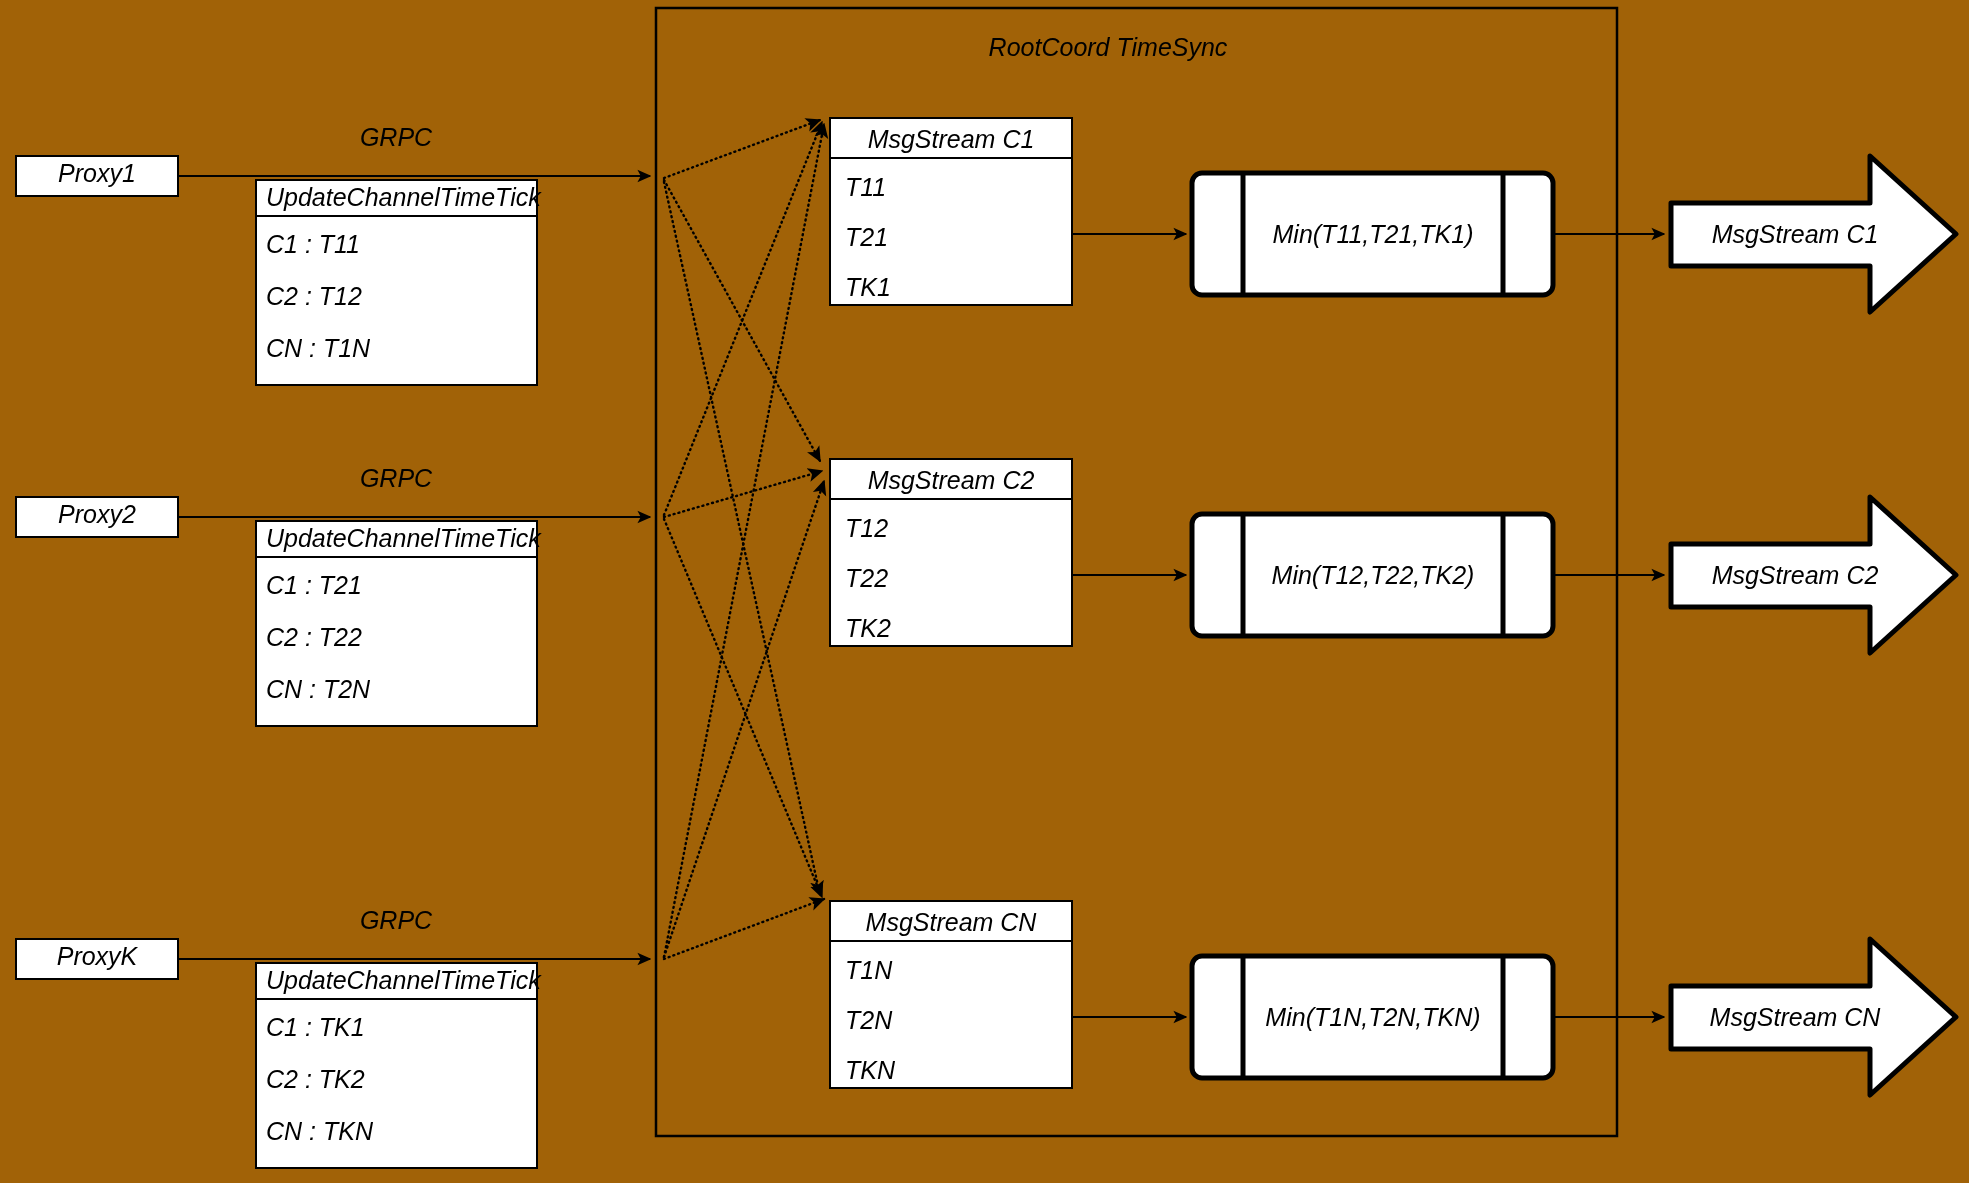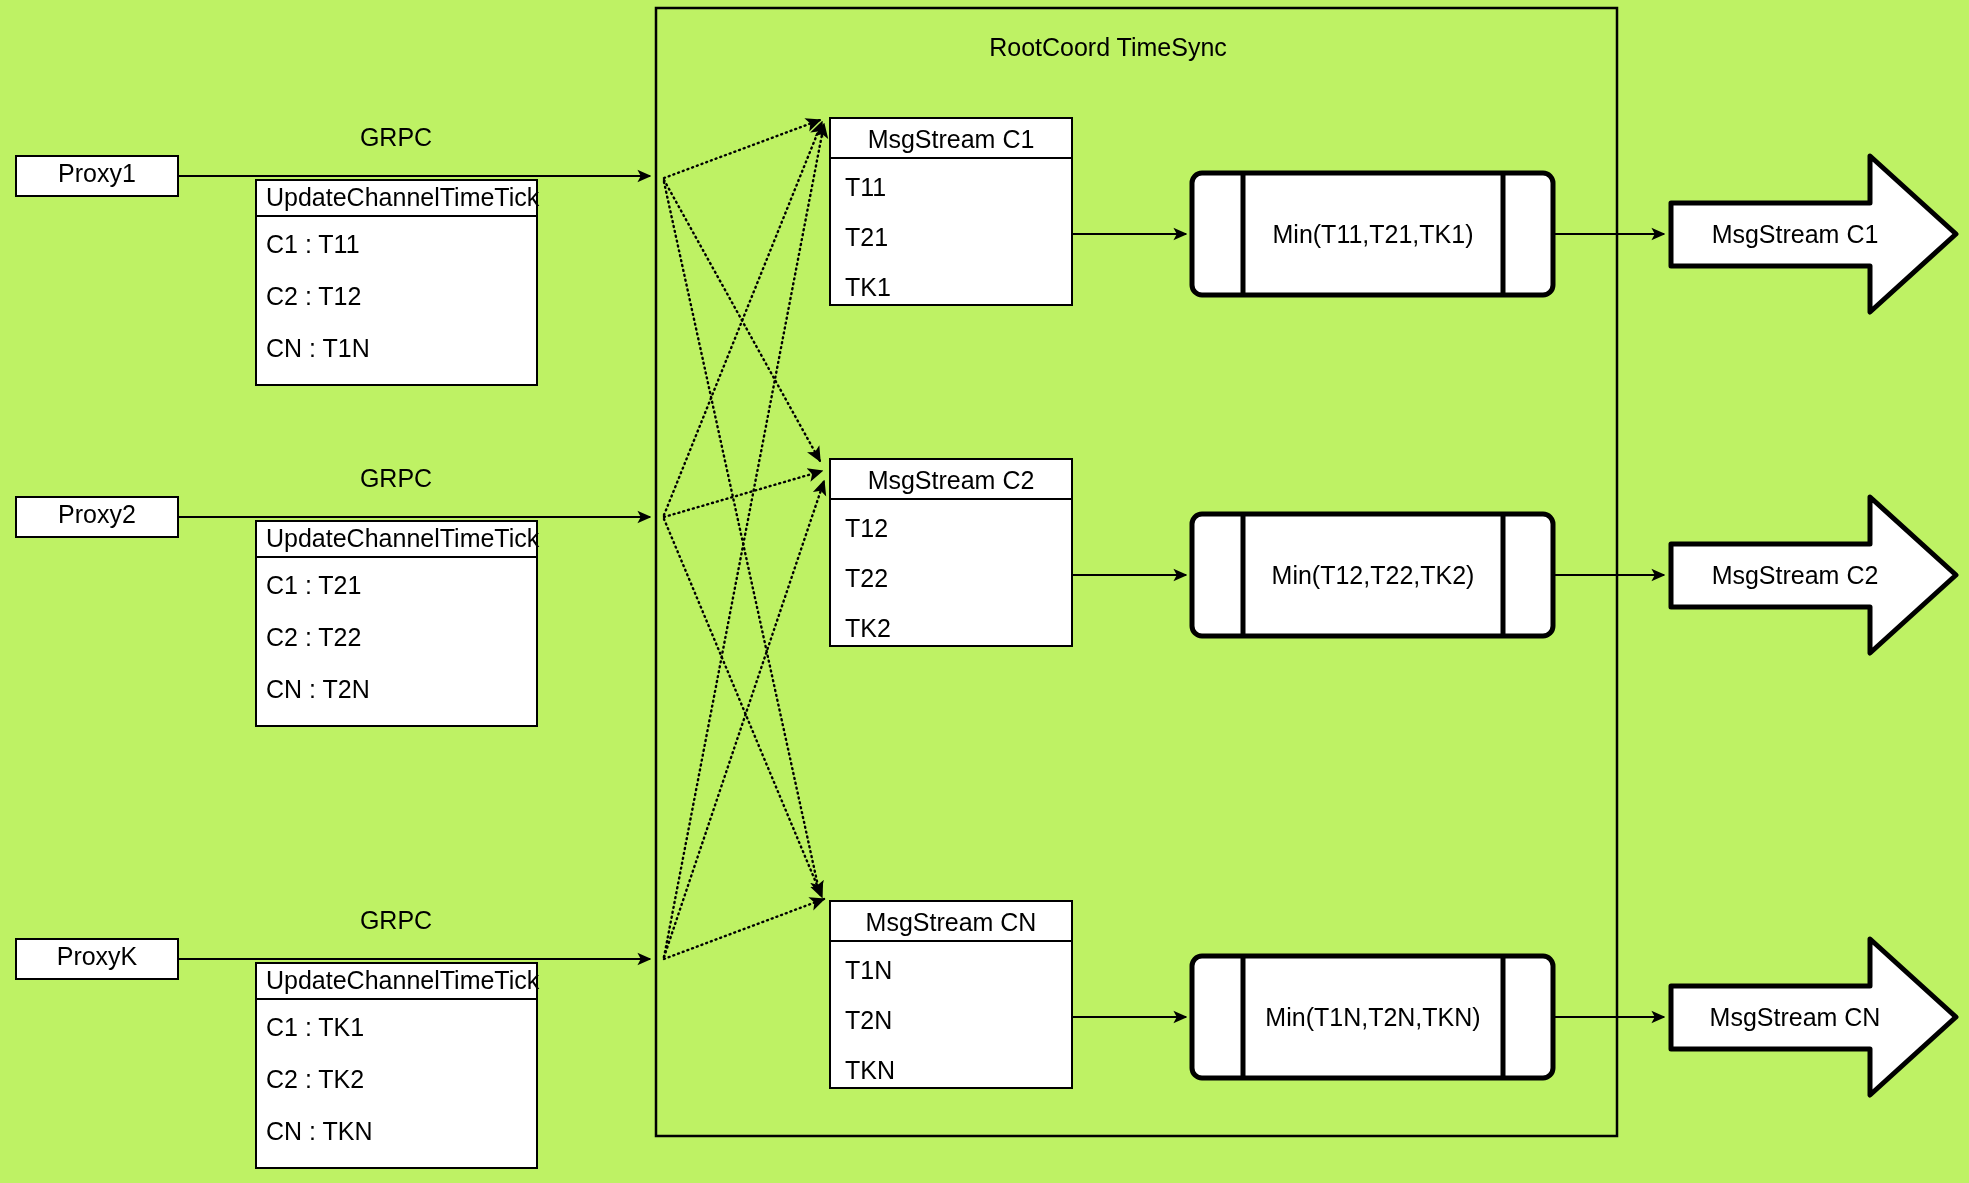--- a/index.html
+++ b/index.html
@@ -4,22 +4,23 @@
 <style>
   html, body {
     margin: 0;
     padding: 0;
     background: #ffffff;
   }
   #stage {
     position: relative;
     width: 1969px;
     height: 1183px;
-    background: #bef264;
+    background: #a16207;
     font-family: "Liberation Sans", sans-serif;
+    font-style: italic;
   }
   svg#diagram {
     position: absolute;
     left: 0;
     top: 0;
     width: 1969px;
     height: 1183px;
   }
   .shape-stroke {
     fill: #ffffff;

